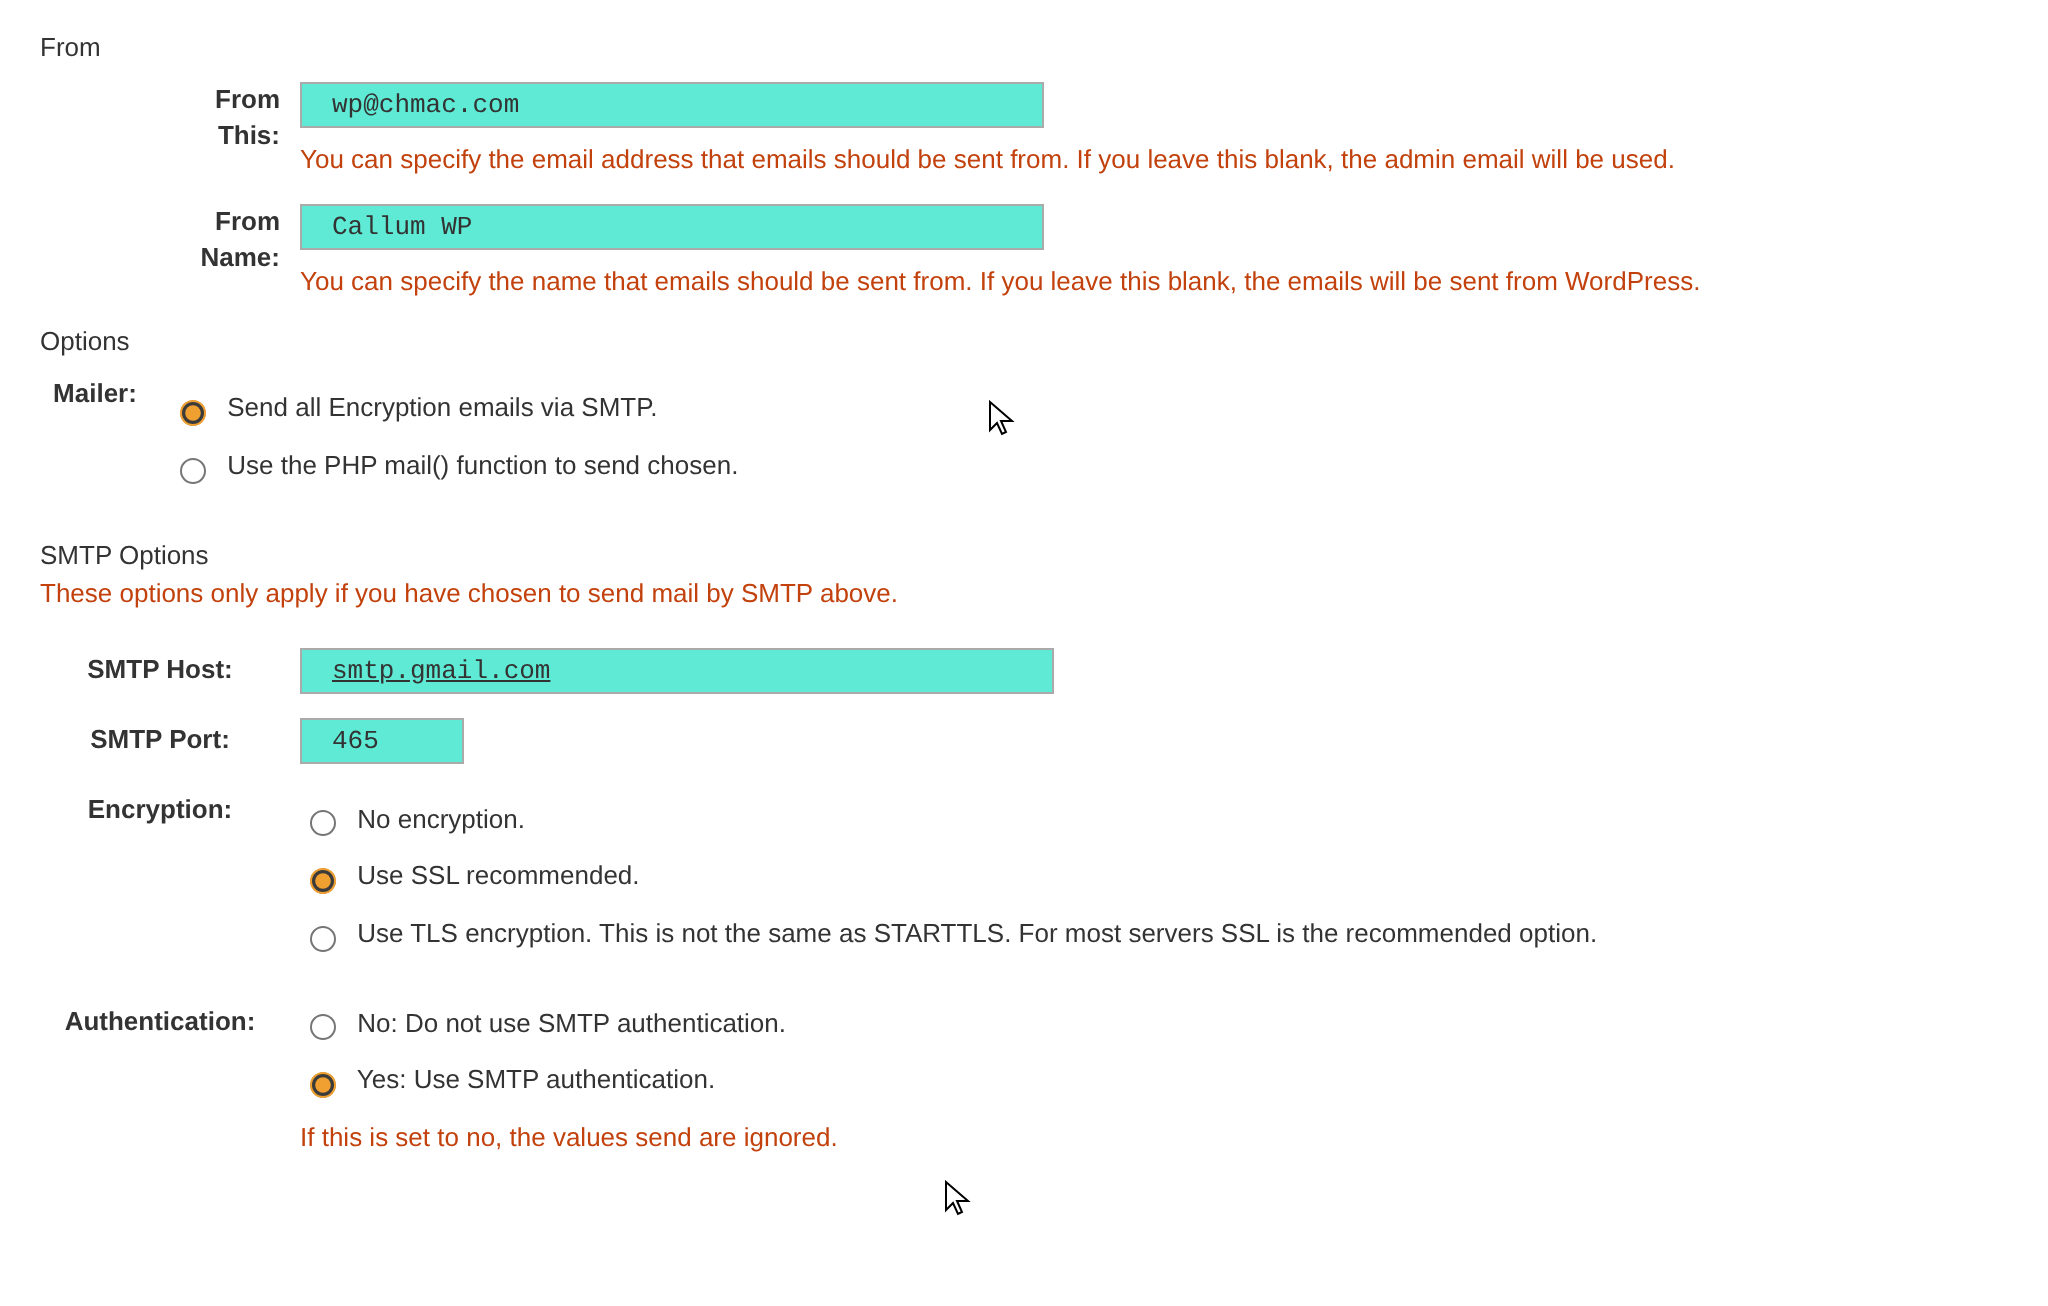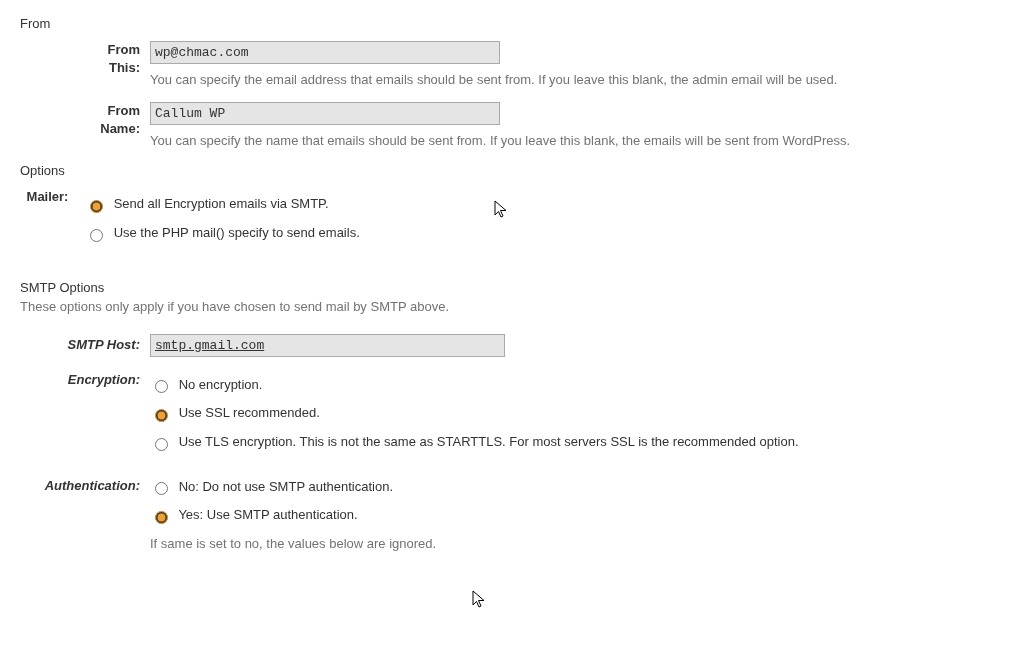--- a/index.html
+++ b/index.html
@@ -32,56 +32,56 @@
       vertical-align: top;
       padding: 6px 0 6px 0;
     }
     .th-stack {
       display: inline-block;
       text-align: right;
     }
     input[type="text"] {
       font-family: "Courier New", monospace;
       font-size: 13px;
-      padding: 3px 4px;
+      padding: 3px 15px;
       border: 1px solid #aaa;
-      background: #e5e5e5;
+      background: #5eead4;
       color: #333;
     }
     .w-wide { width: 340px; }
     .w-med  { width: 340px; }
     .w-host { width: 345px; text-decoration: underline; }
     .w-port { width: 50px; }
     .desc {
       margin-top: 6px;
-      color: #737373;
+      color: #c2410c;
       line-height: 1.55;
       max-width: 780px;
     }
     .radio-row {
       display: block;
       margin: 4px 0;
       line-height: 1.9;
     }
     .radio-row input[type="radio"] {
       margin-right: 7px;
       accent-color: #f0a030;
       vertical-align: middle;
     }
     .note {
       margin: 4px 0 14px 0;
-      color: #737373;
+      color: #c2410c;
     }
     .cursor {
       position: absolute;
       pointer-events: none;
     }
     .mailer-block th { width: 55px; text-align: center; }
     .mailer-block td { padding-left: 0; }
-    .smtp-block th { width: 120px; text-align: right; padding-top:8px;font-style:italic;}
+    .smtp-block th { width: 120px; text-align: center; padding-top:8px;}
   </style>
 </head>
 <body>
 
 <div class="section-legend">From</div>
 <table class="form-table">
   <tbody>
       <tr>
     <th>
       <span class="th-stack">
@@ -118,36 +118,42 @@
   <tbody>
       <tr>
     <th>Mailer:</th>
     <td>
       <label class="radio-row">
         <input type="radio" name="mailer" checked="" style="">
         <span>Send all Encryption emails via SMTP.</span>
       </label>
       <label class="radio-row">
         <input type="radio" name="mailer" style="">
-        <span>Use the PHP mail() specify to send emails.</span>
+        <span>Use the PHP mail() function to send chosen.</span>
       </label>
     </td>
   </tr>
 </tbody>
   </table>
 
-<div class="section-legend" style="margin-top:24px;">SMTP Options</div>
+<div class="section-legend" style="margin-top:14px;">SMTP Options</div>
 <div class="note">These options only apply if you have chosen to send mail by SMTP above.</div>
 
 <table class="form-table smtp-block">
   <tbody>
       <tr>
     <th>SMTP Host:</th>
     <td>
       <input type="text" class="w-host" value="smtp.gmail.com" style="">
+    </td>
+  </tr>
+  <tr>
+    <th>SMTP Port:</th>
+    <td>
+      <input type="text" class="w-port" value="465" style="">
     </td>
   </tr>
   <tr>
     <th>Encryption:</th>
     <td>
       <label class="radio-row">
         <input type="radio" name="enc" style="">
         <span>No encryption.</span>
       </label>
       <label class="radio-row">
@@ -164,21 +170,21 @@
     <th style="padding-top:12px;">Authentication:</th>
     <td>
       <label class="radio-row">
         <input type="radio" name="auth" style="">
         <span>No: Do not use SMTP authentication.</span>
       </label>
       <label class="radio-row">
         <input type="radio" name="auth" checked="" style="">
         <span>Yes: Use SMTP authentication.</span>
       </label>
-      <div class="desc">If same is set to no, the values below are ignored.</div>
+      <div class="desc">If this is set to no, the values send are ignored.</div>
     </td>
   </tr>
 </tbody>
   </table>
 
 <svg class="cursor" style="left:472px; top:590px;" width="16" height="20">
   <path d="M1 1 L1 15 L4.5 11.5 L7 17 L9 16 L6.5 10.5 L12 10.5 Z" fill="#fff" stroke="#000" stroke-width="1"></path>
 </svg>
 
 </body></html>

